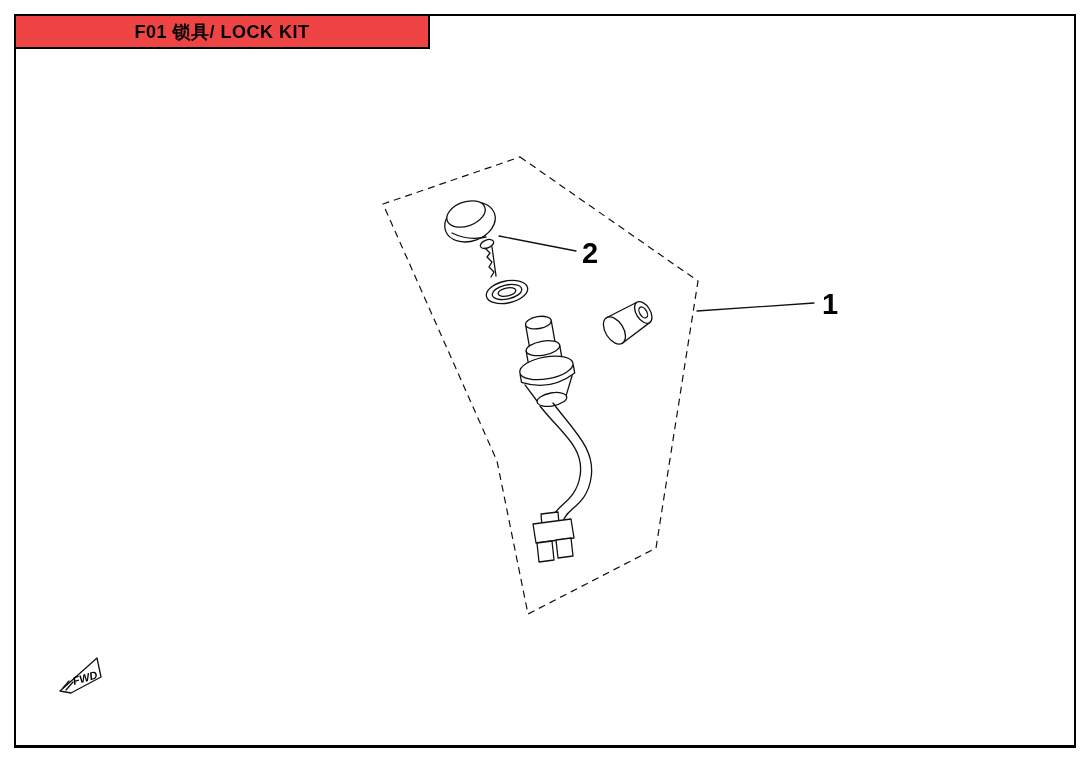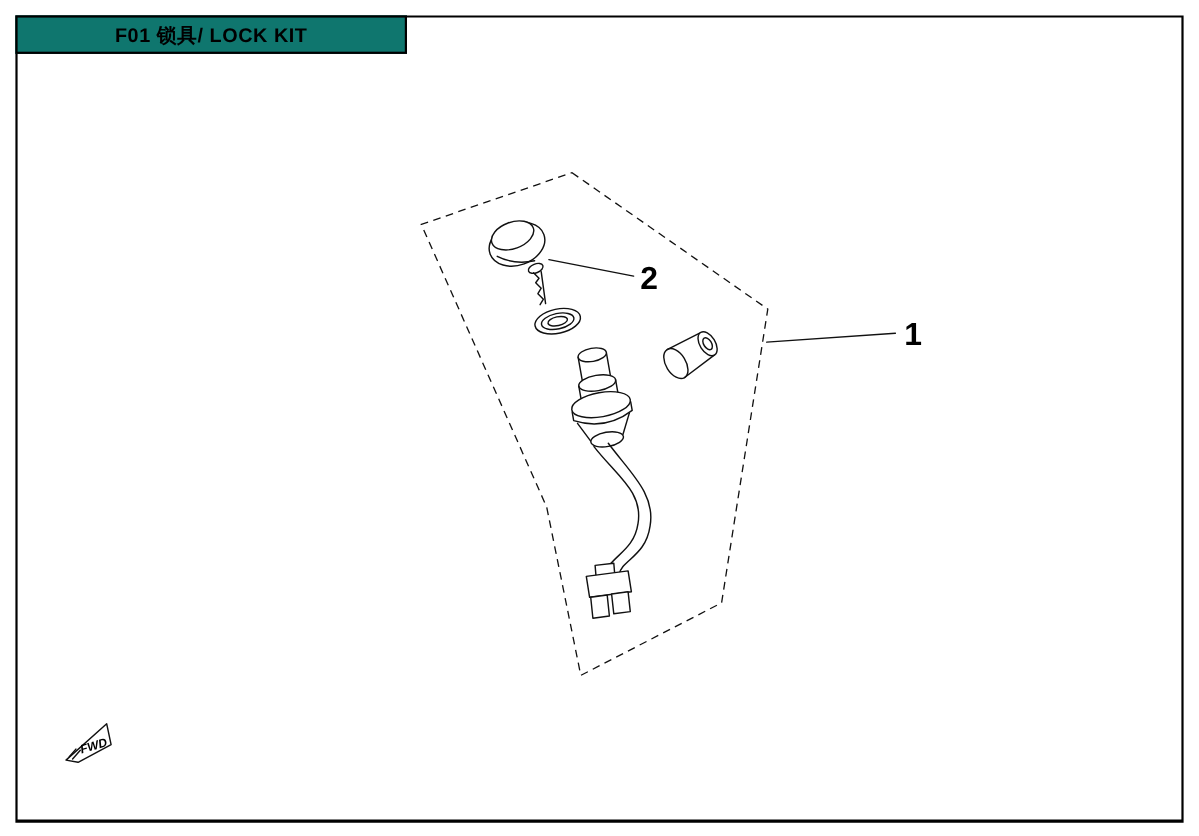--- a/index.html
+++ b/index.html
@@ -17,23 +17,23 @@
   .frame {
     position: absolute;
     left: 14px; top: 14px; right: 14px; bottom: 12px;
     border: 2px solid #000;
     border-bottom-width: 3px;
     background: #ffffff;
   }
   .title-box {
     position: absolute;
     left: 14px; top: 14px;
-    width: 356px; height: 35px;
+    width: 416px; height: 35px;
     border: 2px solid #000;
-    background: #0f766e;
+    background: #ef4444;
     display: flex;
     align-items: center;
     justify-content: center;
     font-size: 18px;
     font-weight: bold;
     color: #000;
     letter-spacing: 0.5px;
     z-index: 3;
   }
   svg.diagram {

